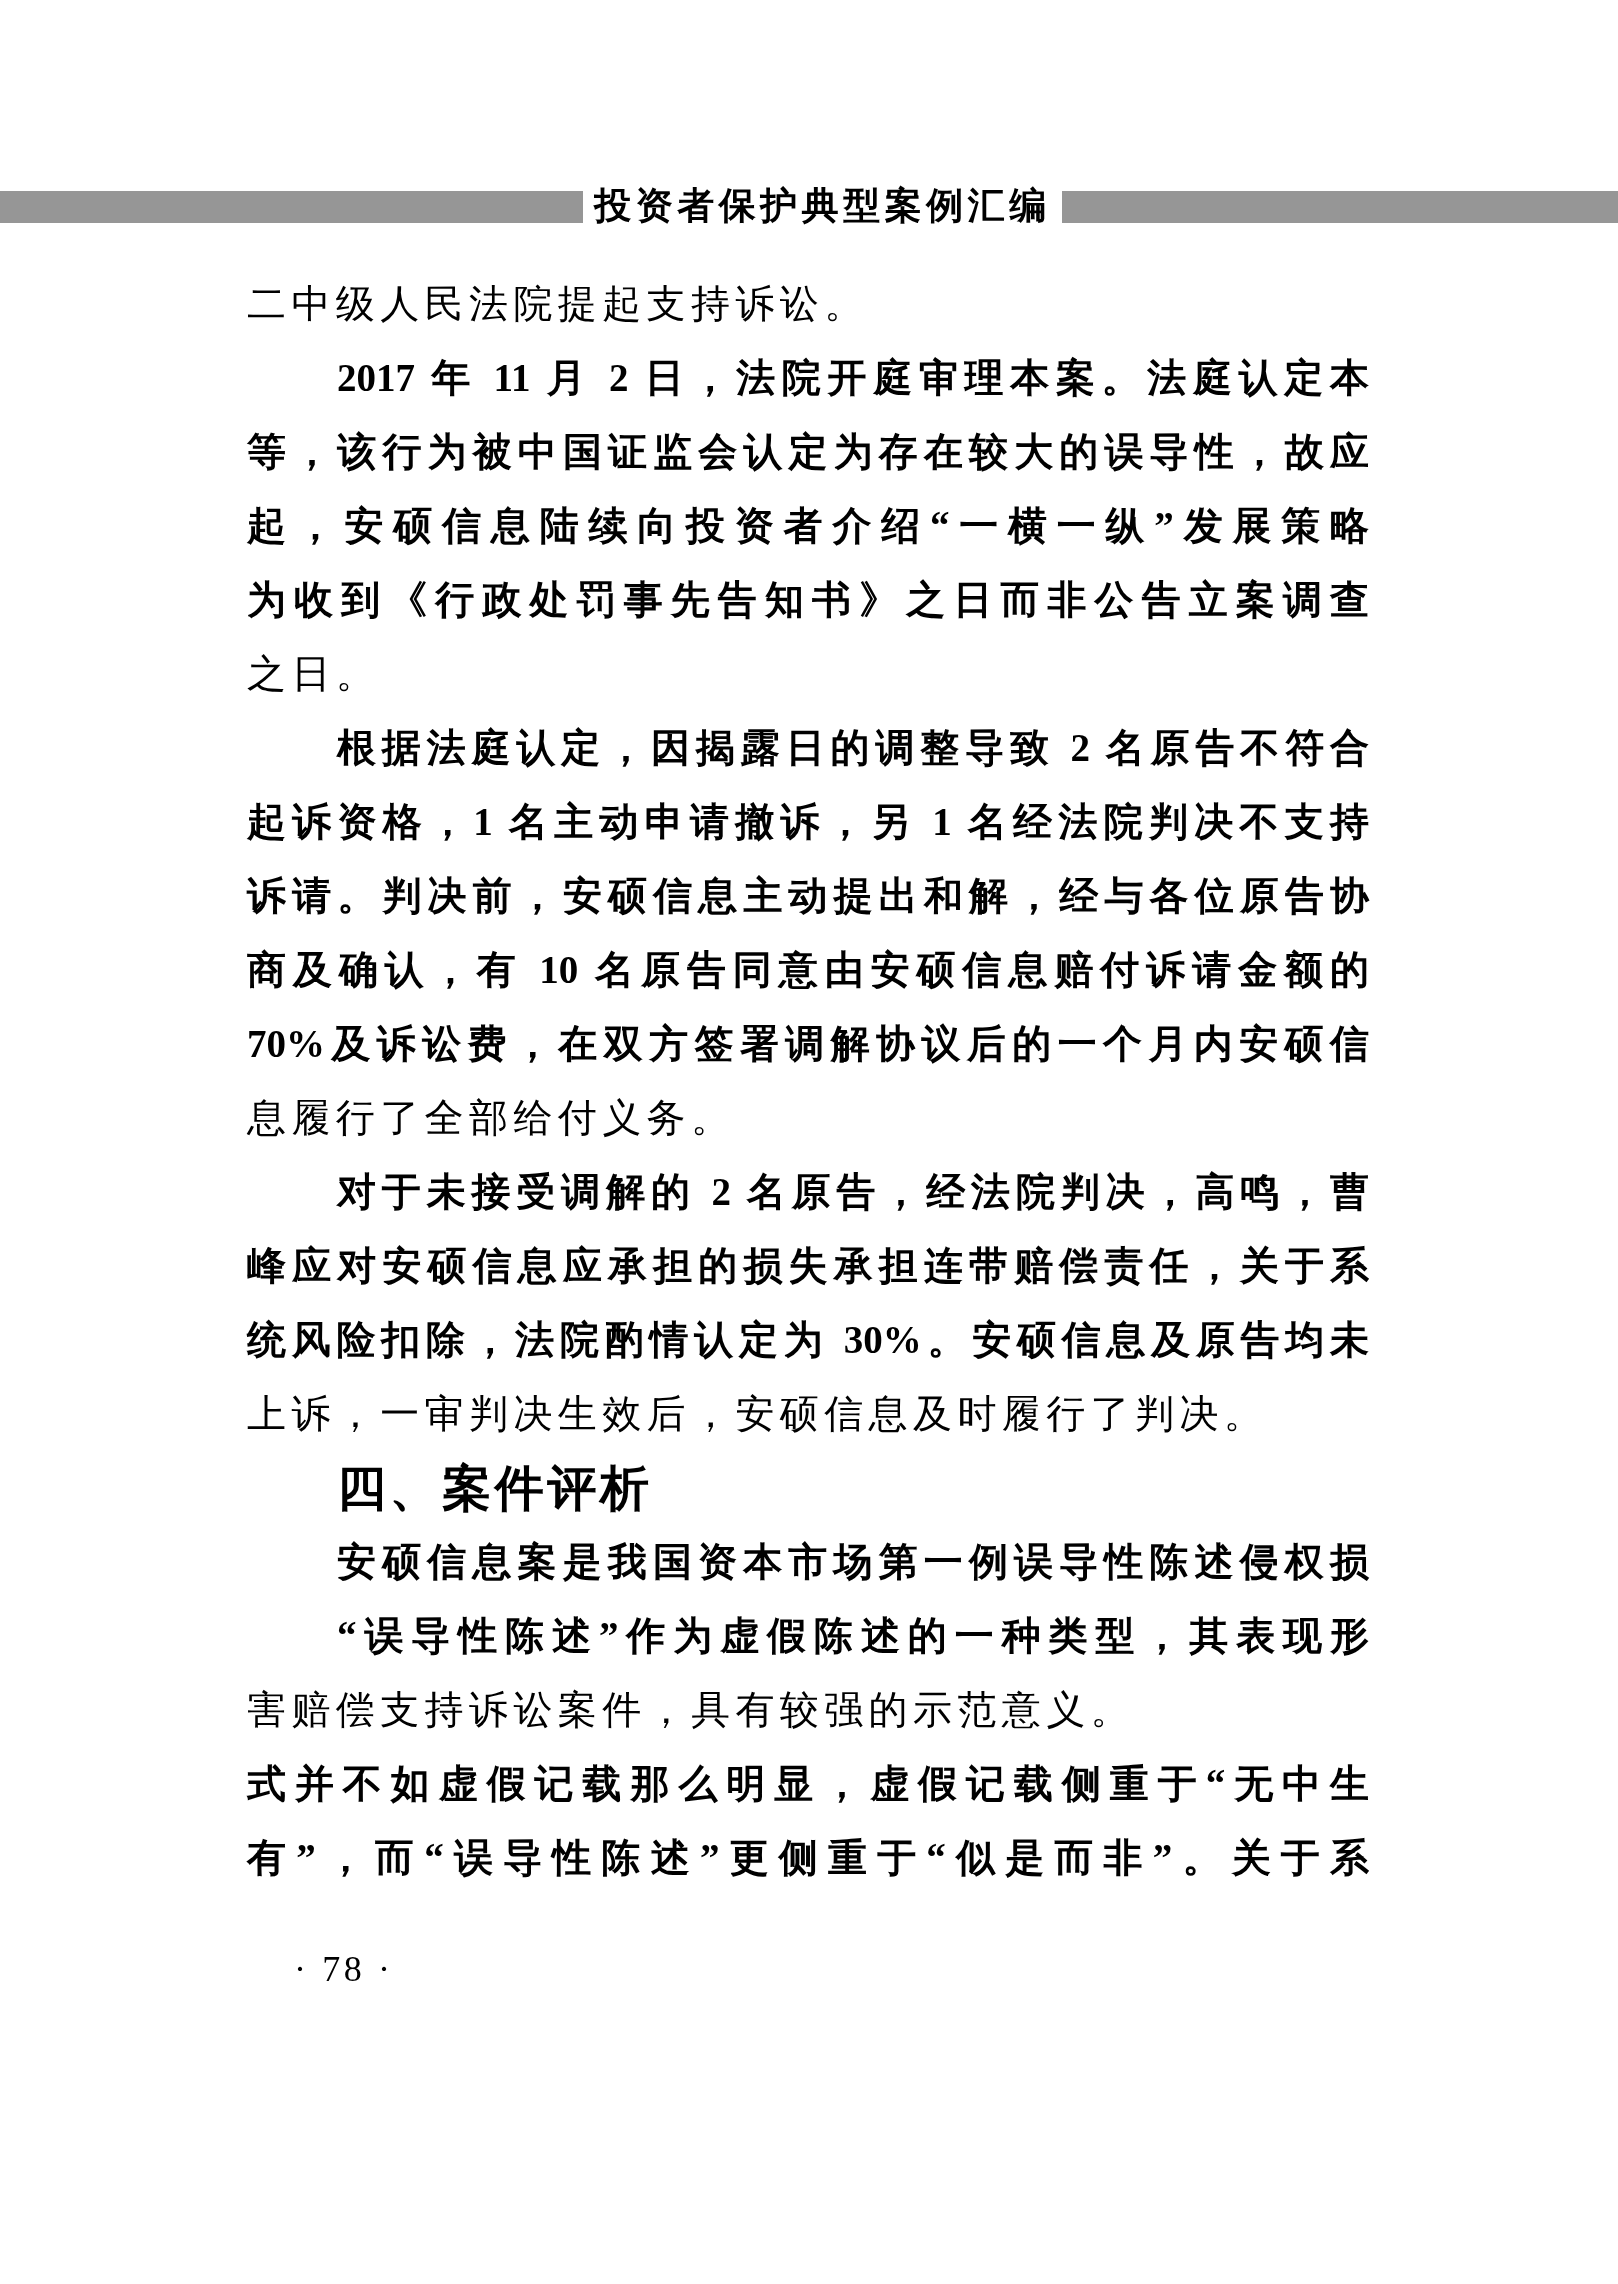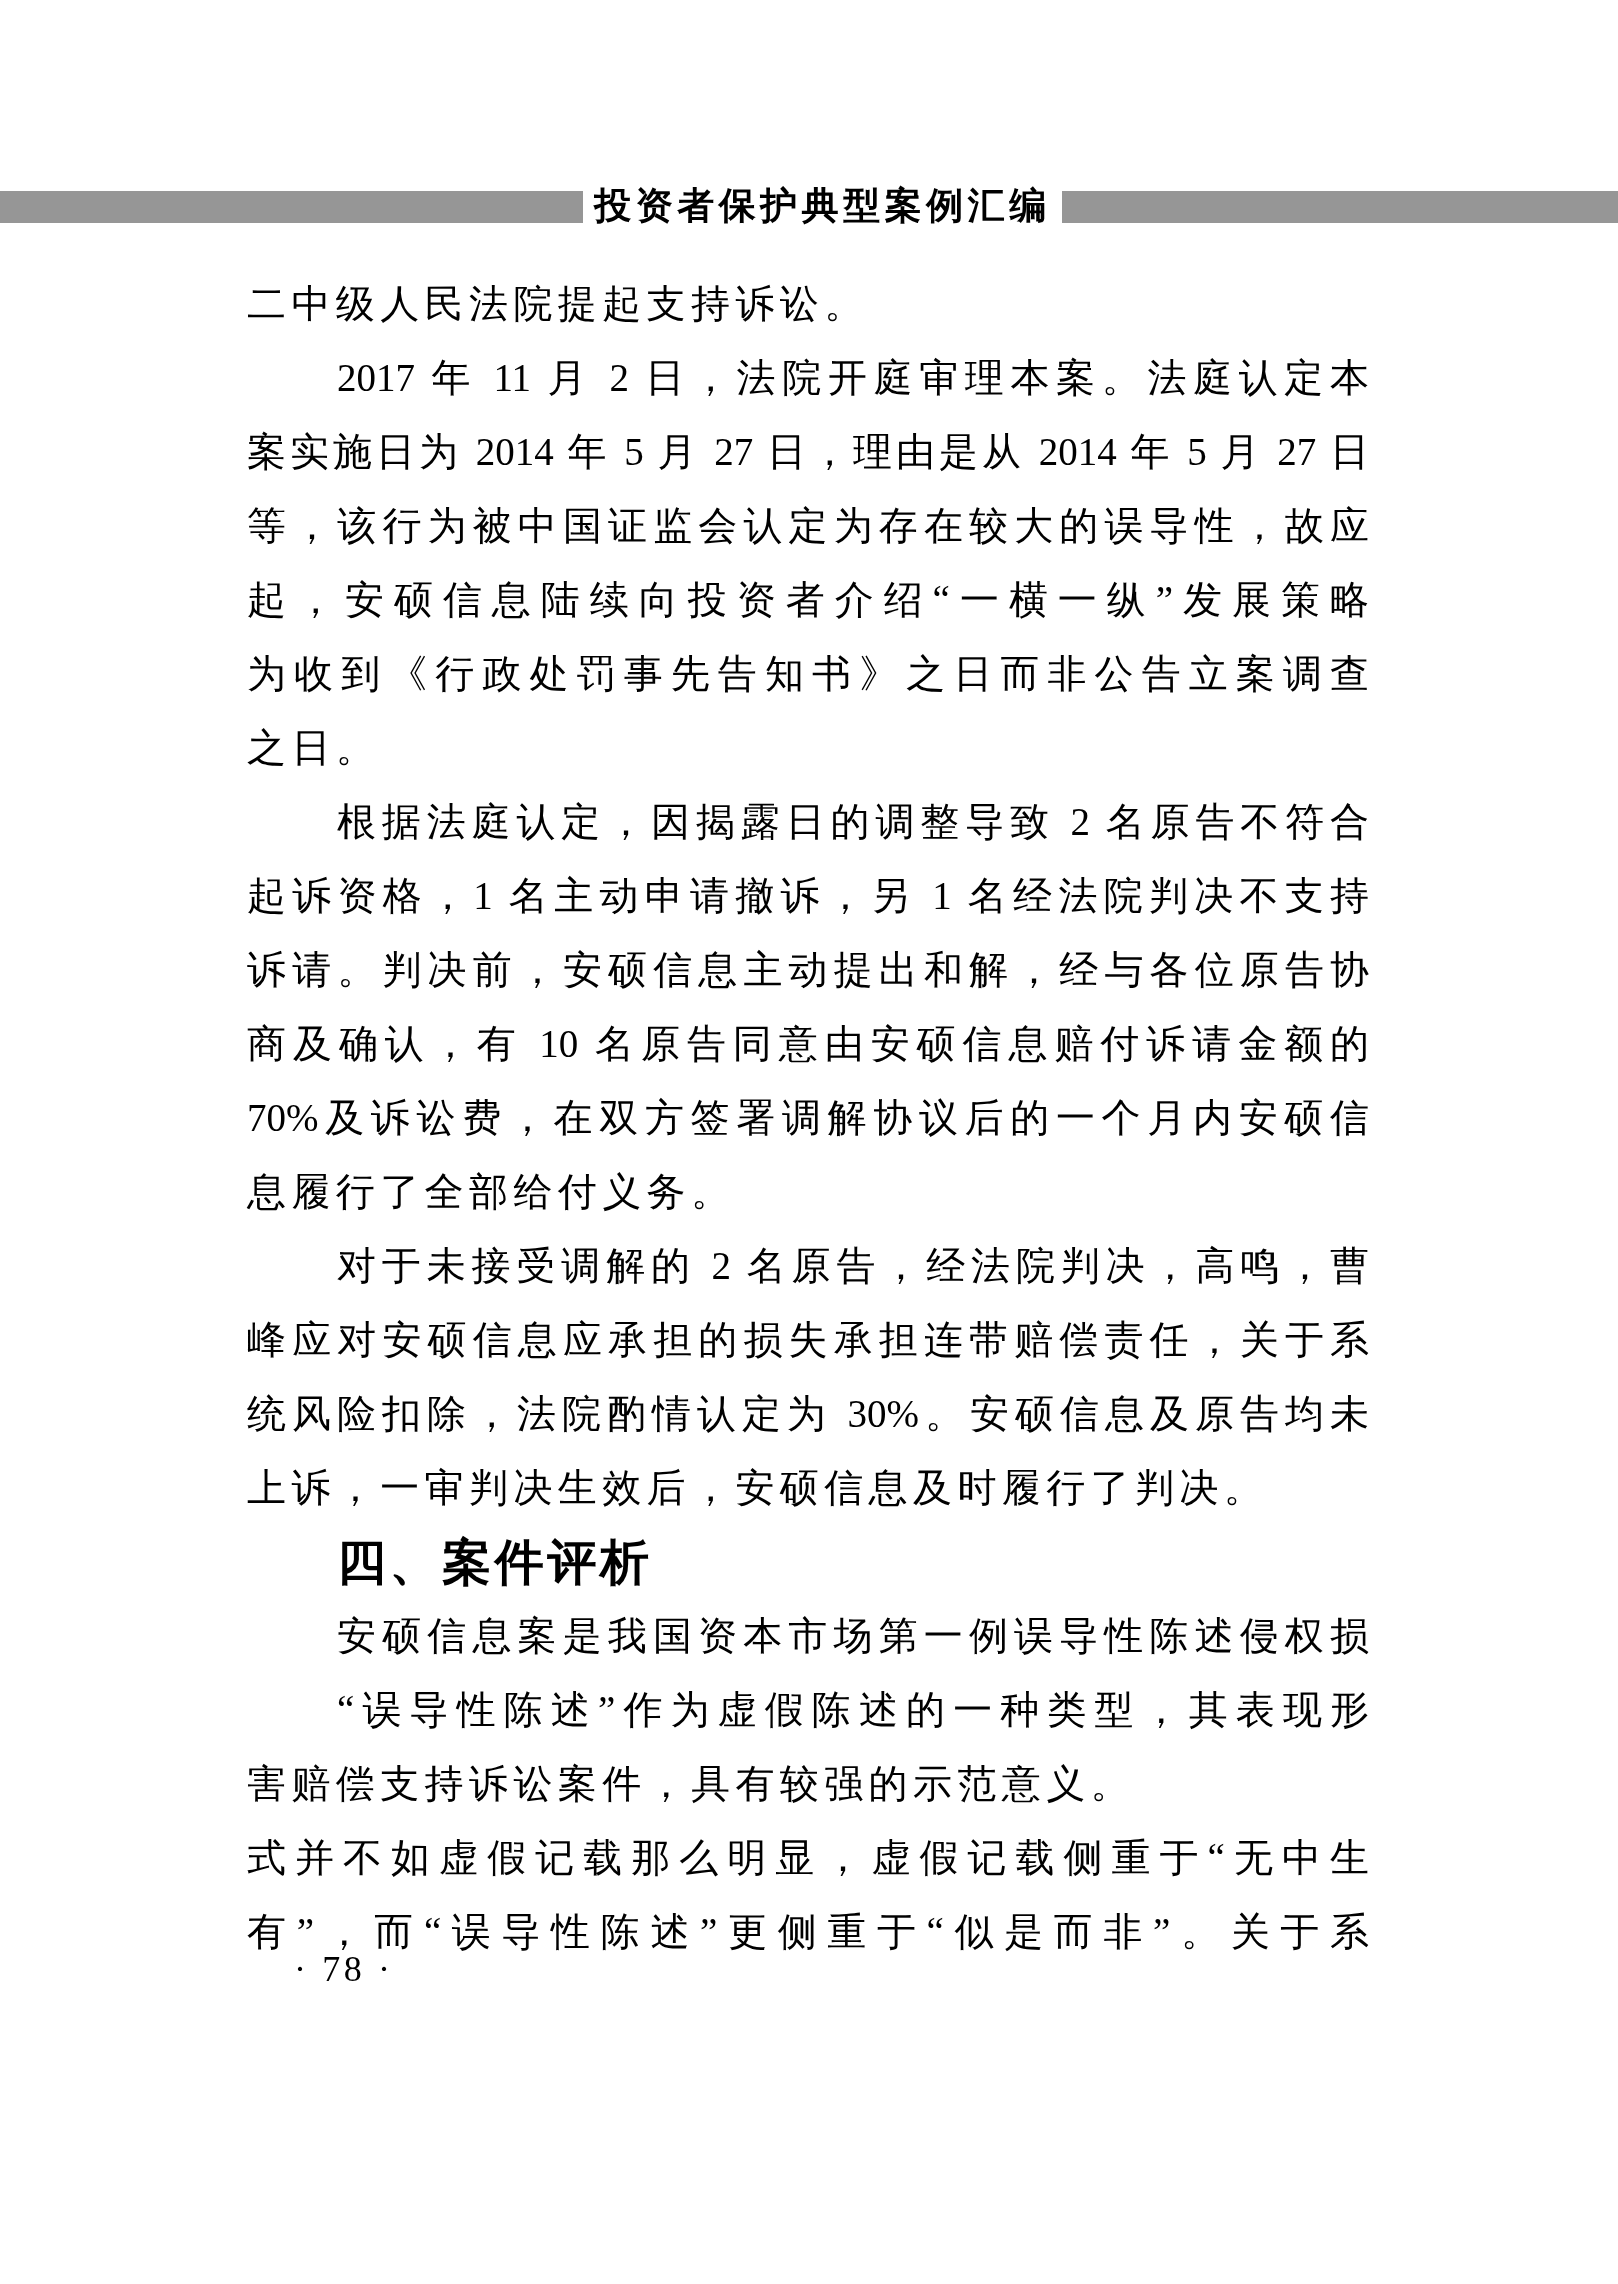--- a/index.html
+++ b/index.html
@@ -51,20 +51,21 @@
     font-size: 39px;
     letter-spacing: 5.4px;
     white-space: nowrap;
     text-align: left;
   }
   .line.justify {
     white-space: normal;
     text-align: justify;
     text-align-last: justify;
     letter-spacing: 0;
+    font-weight: bold;
   }
   .line.indent { text-indent: 90px; }
   .line.heading {
     font-family: "Liberation Sans", "DejaVu Sans", sans-serif;
     font-weight: bold;
     font-size: 49px;
     letter-spacing: 3.6px;
   }
   
   #page-number {
@@ -84,21 +85,20 @@
 
   <div class="head-bar" id="bar-left"></div>
 
   <div id="head-title">投资者保护典型案例汇编</div>
 
   <div class="head-bar" id="bar-right"></div>
 
   <div id="body-text">
       <div class="line">二中级人民法院提起支持诉讼。</div>
       <div class="line justify indent">2017 年 11 月 2 日，法院开庭审理本案。法庭认定本</div>
-      <div class="line justify">案实施日为 2014 年 5 月 27 日，理由是从 2014 年 5 月 27 日</div>
       <div class="line justify">等，该行为被中国证监会认定为存在较大的误导性，故应</div>
       <div class="line justify">起，安硕信息陆续向投资者介绍“一横一纵”发展策略</div>
       <div class="line justify">为收到《行政处罚事先告知书》之日而非公告立案调查</div>
       <div class="line">之日。</div>
       <div class="line justify indent">根据法庭认定，因揭露日的调整导致 2 名原告不符合</div>
       <div class="line justify">起诉资格，1 名主动申请撤诉，另 1 名经法院判决不支持</div>
       <div class="line justify">诉请。判决前，安硕信息主动提出和解，经与各位原告协</div>
       <div class="line justify">商及确认，有 10 名原告同意由安硕信息赔付诉请金额的</div>
       <div class="line justify">70%及诉讼费，在双方签署调解协议后的一个月内安硕信</div>
       <div class="line">息履行了全部给付义务。</div>

